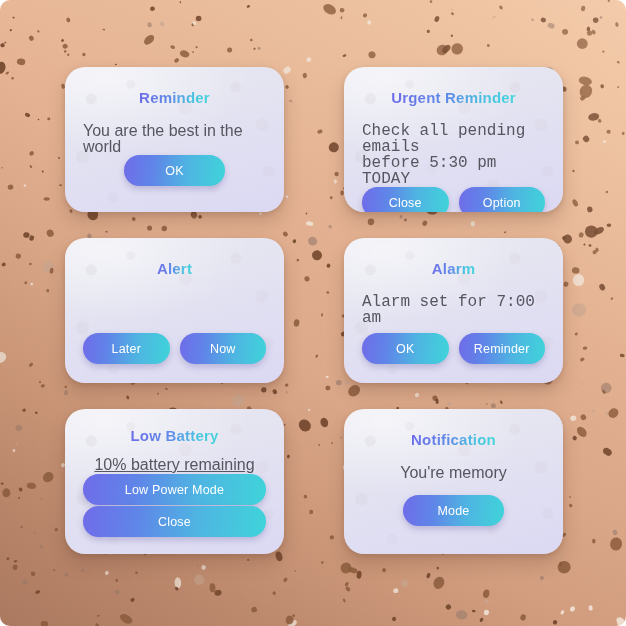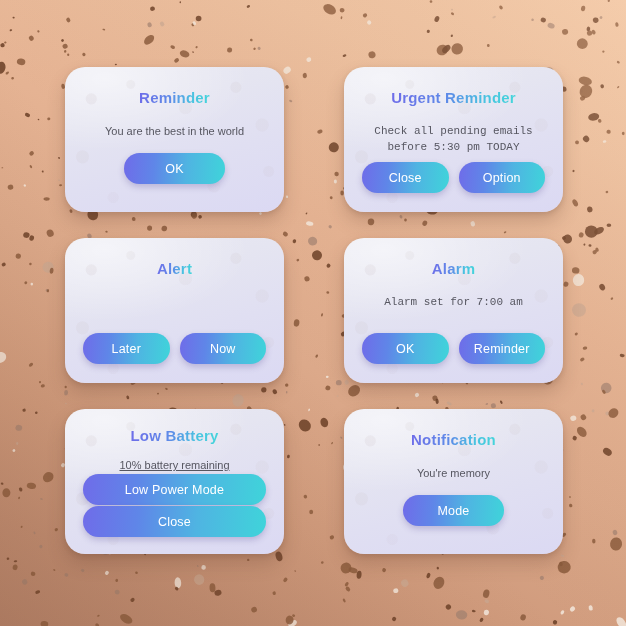--- a/index.html
+++ b/index.html
@@ -21,20 +21,21 @@
     background:
       linear-gradient(205deg,
         #f2c9a8 0%,
         #eec2a1 18%,
         #e6b494 38%,
         #dca98a 56%,
         #cf9a7c 74%,
         #c18d72 88%,
         #b8856c 100%);
     overflow: hidden;
+    border-radius: 10px;
   }
   #speckle {
     position: absolute;
     inset: 0;
     pointer-events: none;
   }
 
   
   #grid {
     position: absolute;
@@ -105,23 +106,22 @@
     background-image: linear-gradient(100deg, #6f6ce9 0%, #5e8be8 45%, #49c3e0 75%, #45d6da 100%);
     -webkit-background-clip: text;
     background-clip: text;
     color: transparent;
     -webkit-text-fill-color: transparent;
     white-space: nowrap;
   }
 
   
   .card-body {
-    font-size: 11px;
+    font-size: 16px;
     color: #565660;
-    text-align: center;
     line-height: 16px;
     white-space: pre-line;
   }
 
   
   .btn-row {
     display: flex;
     width: 100%;
     justify-content: center;
   }

